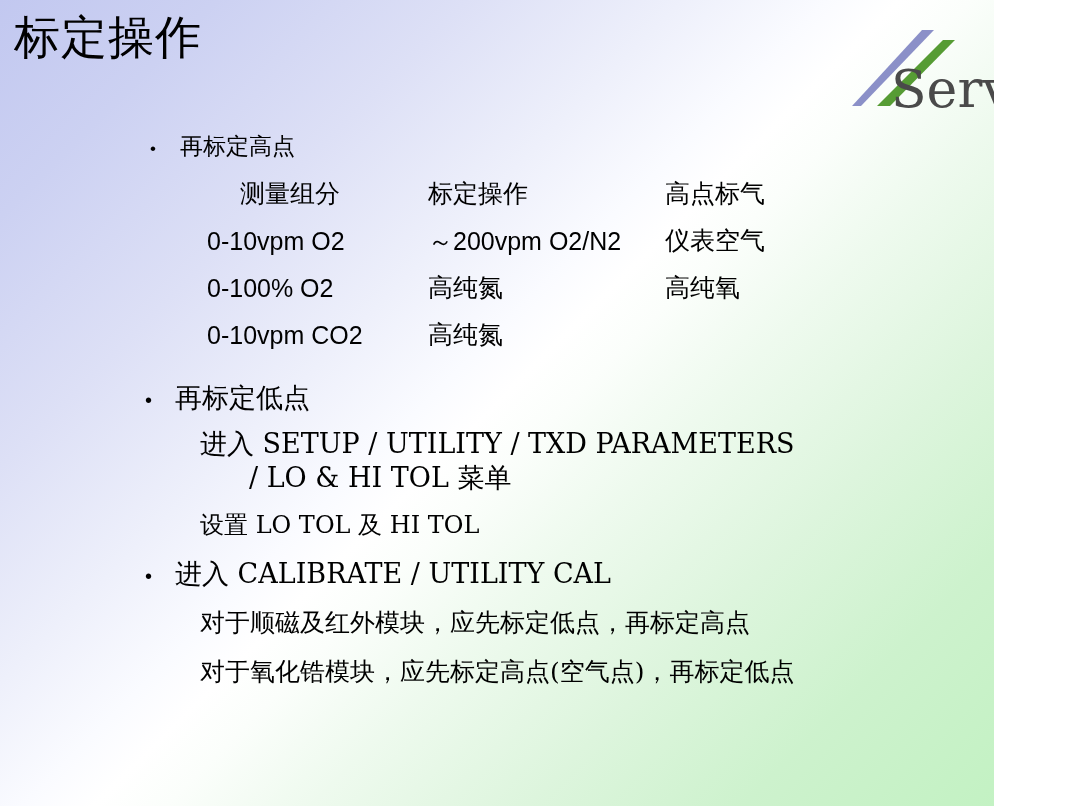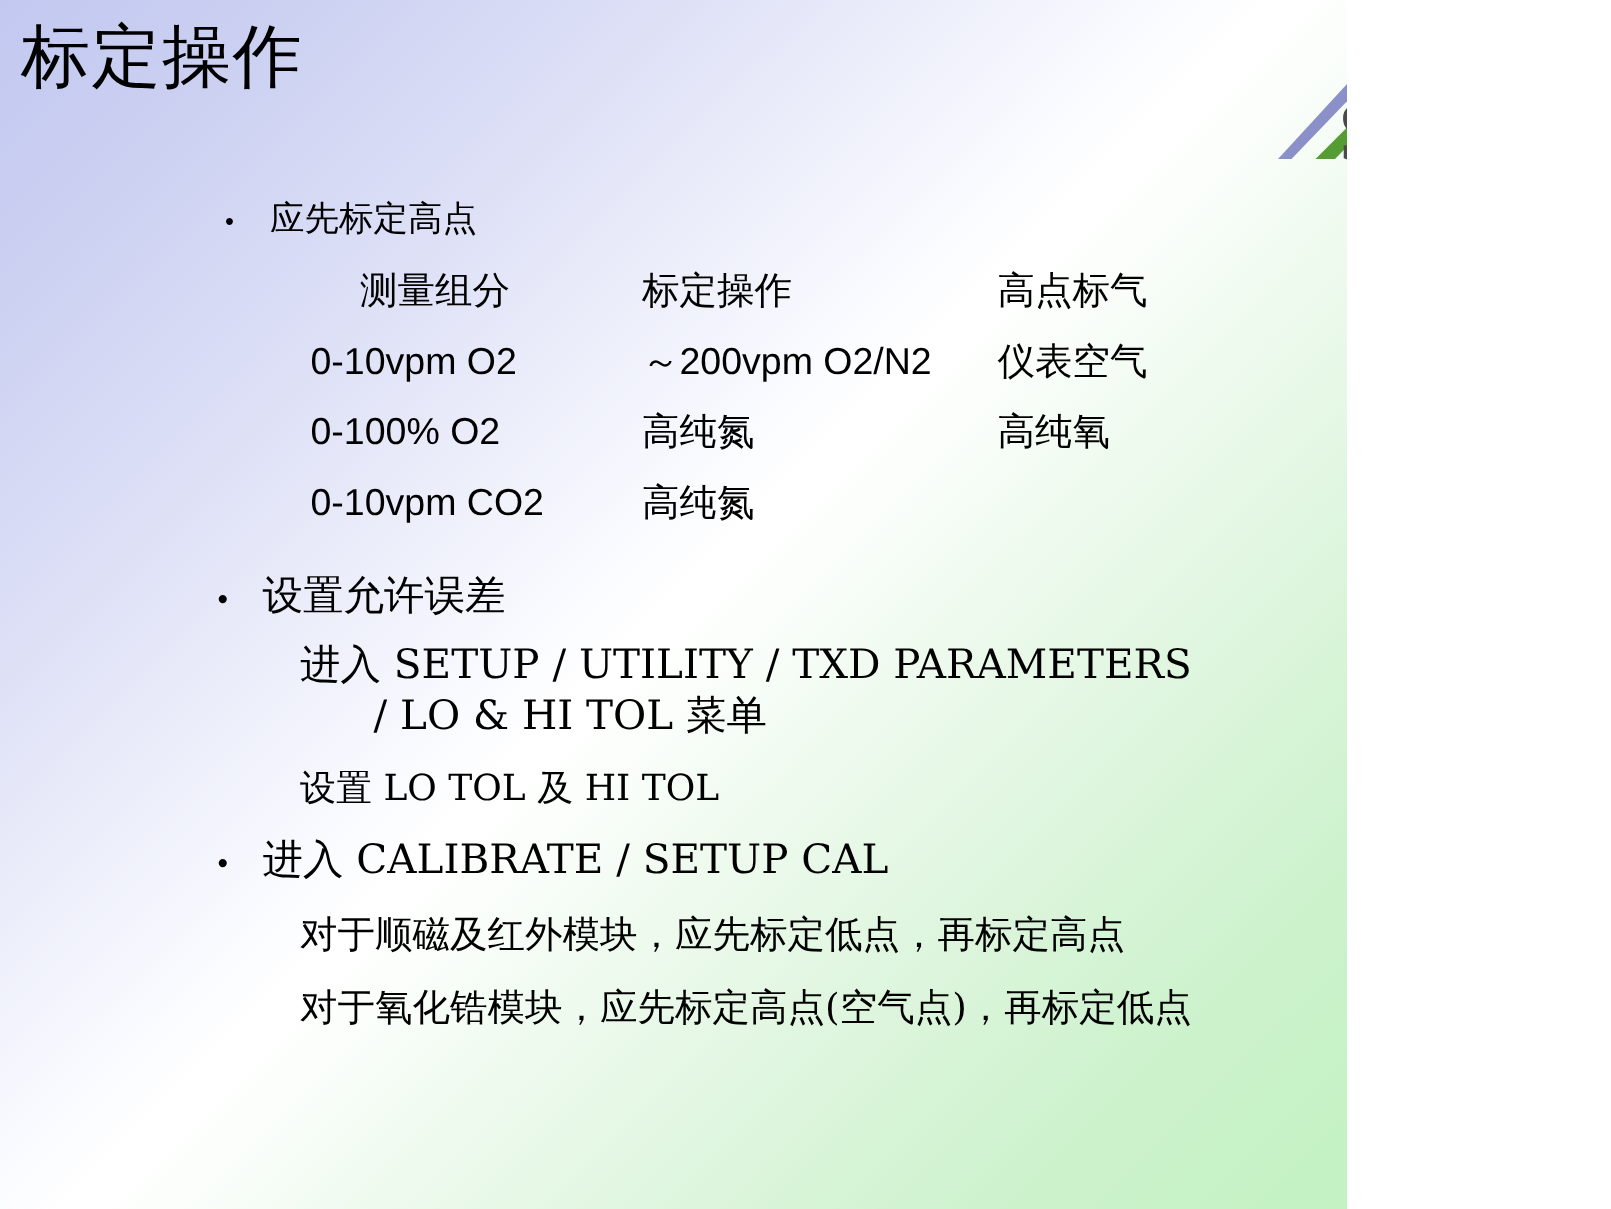--- a/index.html
+++ b/index.html
@@ -8,21 +8,21 @@
   }
   body {
     width: 1074px;
     height: 806px;
     overflow: hidden;
     font-family: "Liberation Sans", sans-serif;
   }
 
   .slide {
     position: relative;
-    width: 898px;
+    width: 994px;
     height: 806px;
     overflow: hidden;
     background:
       linear-gradient(135deg,
         #c2c8f0 0%,
         #ccd1f2 12%,
         #dde0f6 26%,
         #eef0fb 38%,
         #fafbff 46%,
         #ffffff 50%,
@@ -198,21 +198,21 @@
         <polygon points="82,88 95,88 160,22 148,22" fill="#569c34"></polygon>
       </g>
       <text x="96" y="89" font-family="DejaVu Serif, Liberation Serif, serif" font-size="52" fill="#4a4a4a">Servomex</text>
     </svg>
   </div>
 
   <div class="content">
 
     <div class="row b1-label bullet-row">
       <span class="bullet-dot small">•</span>
-      <span class="cn">应先标定高点</span>
+      <span class="cn">再标定高点</span>
     </div>
 
     <div class="tbl">
 
       <div class="tbl-row hdr">
         <span class="cell c1 cn">测量组分</span>
         <span class="cell c2 cn">标定操作</span>
         <span class="cell c3 cn">高点标气</span>
       </div>
 
@@ -230,29 +230,29 @@
 
       <div class="tbl-row r3">
         <span class="cell c1 latin">0-10vpm CO2</span>
         <span class="cell c2 cn">高纯氮</span>
       </div>
 
     </div>
 
     <div class="row b2-label bullet-row">
       <span class="bullet-dot">•</span>
-      <span class="serif-cn">设置允许误差</span>
+      <span class="serif-cn">再标定低点</span>
     </div>
 
     <div class="row s2-line1 serif-cn">进入 SETUP / UTILITY / TXD PARAMETERS</div>
     <div class="row s2-line2 serif-cn">/ LO &amp; HI TOL 菜单</div>
     <div class="row s2-line3 serif-cn">设置 LO TOL 及 HI TOL</div>
 
     <div class="row b3-label bullet-row">
       <span class="bullet-dot">•</span>
-      <span class="serif-cn">进入 CALIBRATE / SETUP CAL</span>
+      <span class="serif-cn">进入 CALIBRATE / UTILITY CAL</span>
     </div>
 
     <div class="row s3-line1 serif-cn">对于顺磁及红外模块，应先标定低点，再标定高点</div>
     <div class="row s3-line2 serif-cn">对于氧化锆模块，应先标定高点(空气点)，再标定低点</div>
 
   </div>
 </div>
 
 </body></html>

